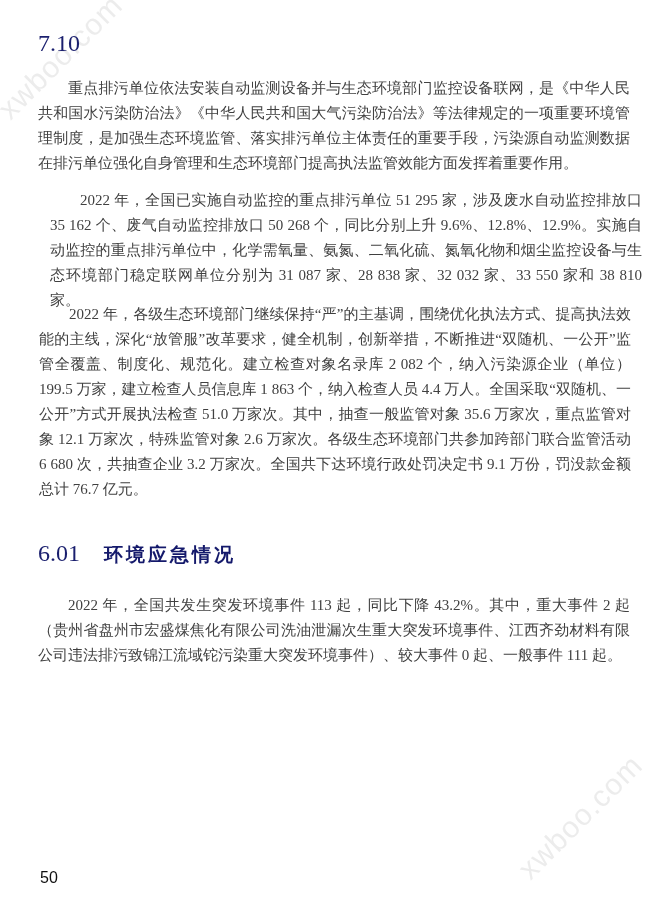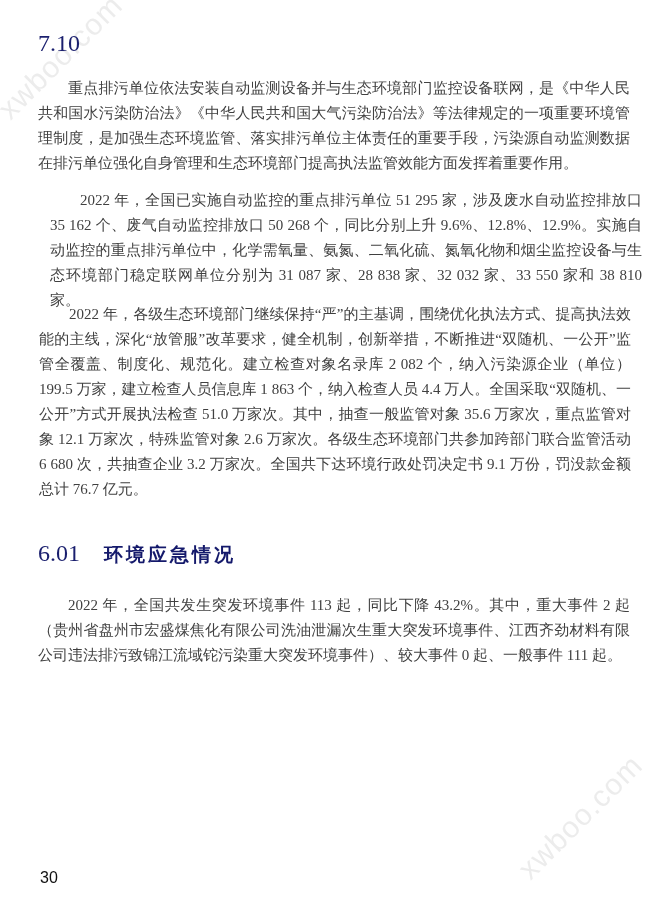--- a/index.html
+++ b/index.html
@@ -28,13 +28,13 @@
 <p class="para" style="top:176px; margin:12px;">2022 年，全国已实施自动监控的重点排污单位 51 295 家，涉及废水自动监控排放口 35 162 个、废气自动监控排放口 50 268 个，同比分别上升 9.6%、12.8%、12.9%。实施自动监控的重点排污单位中，化学需氧量、氨氮、二氧化硫、氮氧化物和烟尘监控设备与生态环境部门稳定联网单位分别为 31 087 家、28 838 家、32 032 家、33 550 家和 38 810 家。</p>
 <p class="para" style="top:301px; margin:1px;">2022 年，各级生态环境部门继续保持“严”的主基调，围绕优化执法方式、提高执法效能的主线，深化“放管服”改革要求，健全机制，创新举措，不断推进“双随机、一公开”监管全覆盖、制度化、规范化。建立检查对象名录库 2 082 个，纳入污染源企业（单位）199.5 万家，建立检查人员信息库 1 863 个，纳入检查人员 4.4 万人。全国采取“双随机、一公开”方式开展执法检查 51.0 万家次。其中，抽查一般监管对象 35.6 万家次，重点监管对象 12.1 万家次，特殊监管对象 2.6 万家次。各级生态环境部门共参加跨部门联合监管活动 6 680 次，共抽查企业 3.2 万家次。全国共下达环境行政处罚决定书 9.1 万份，罚没款金额总计 76.7 亿元。</p>
 
 <div class="heading" style="top:540px;">
   <span class="num">6.01</span>
   <span class="title">环境应急情况</span>
 </div>
 
 <p class="para" style="top:593px; margin:0;">2022 年，全国共发生突发环境事件 113 起，同比下降 43.2%。其中，重大事件 2 起（贵州省盘州市宏盛煤焦化有限公司洗油泄漏次生重大突发环境事件、江西齐劲材料有限公司违法排污致锦江流域铊污染重大突发环境事件）、较大事件 0 起、一般事件 111 起。</p>
 
-<div class="pagenum">30</div>
+<div class="pagenum">50</div>
 
 </body></html>

